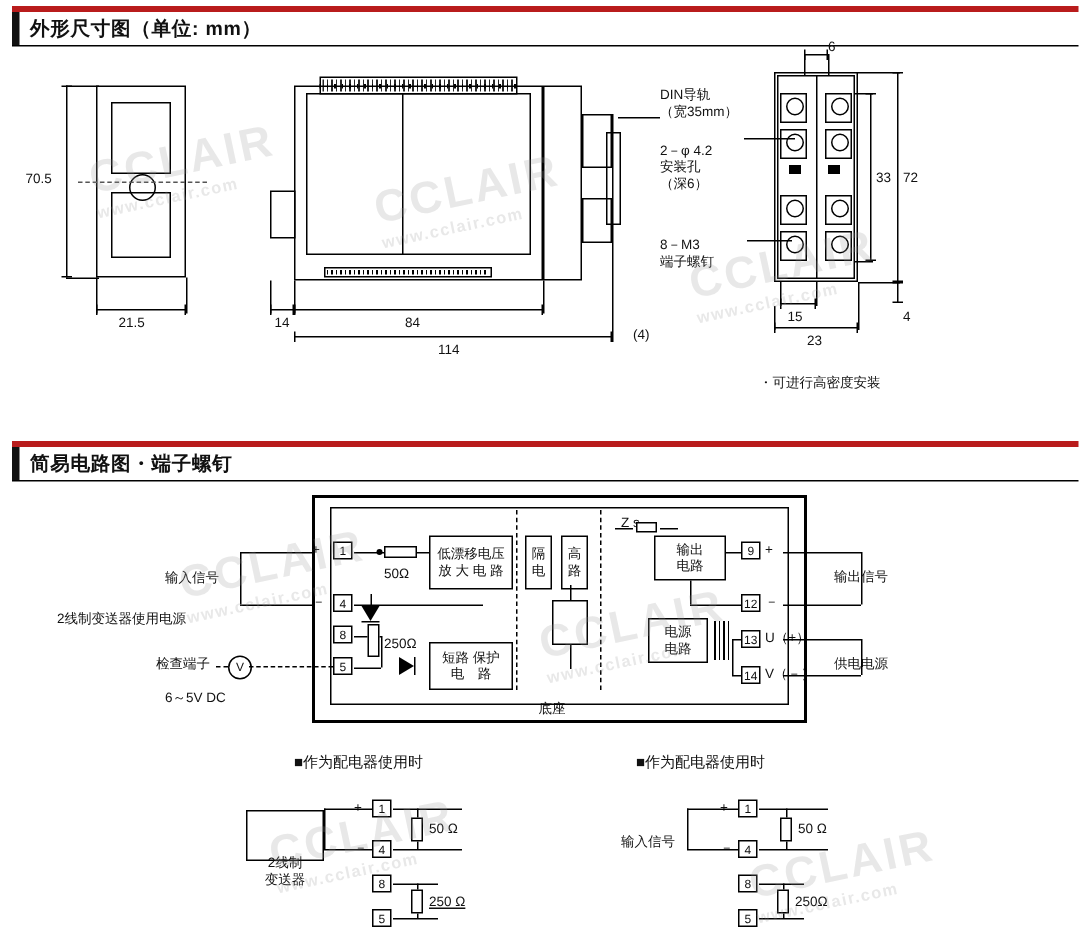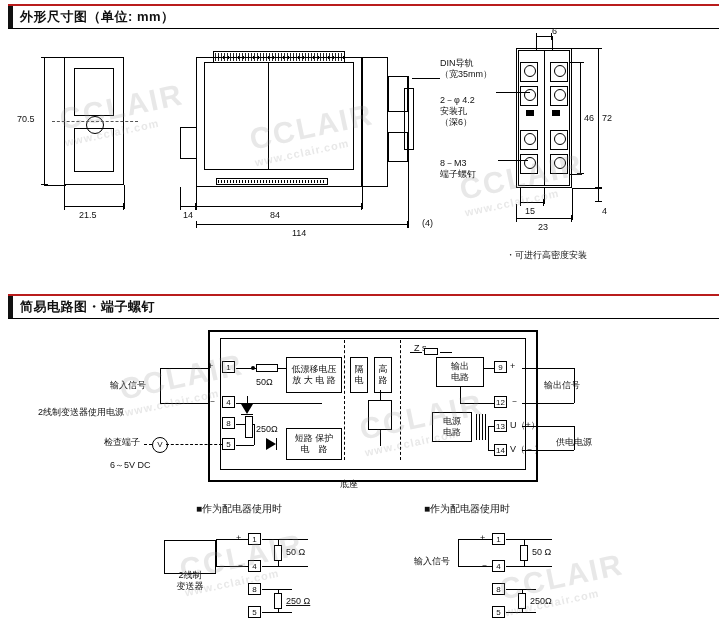--- a/index.html
+++ b/index.html
@@ -6,21 +6,21 @@
   body{
     width:727px;height:626px;background:#ffffff;
     font-family:"Liberation Sans", sans-serif;
     color:#111;position:relative;overflow:hidden;
   }
   .stage{position:relative;width:727px;height:626px;}
 
   
   .sec-head{
     position:absolute;left:8px;right:8px;height:22px;
-    border-top:2px solid #b91c1c;border-bottom:1px solid #000;
+    border-top:4px solid #b91c1c;border-bottom:1px solid #000;
     background:#fff;
   }
   .sec-head .bar{
     position:absolute;left:0;top:0;width:5px;height:100%;background:#111;
   }
   .sec-head .title{
     position:absolute;left:12px;top:2px;font-size:13px;font-weight:bold;
     letter-spacing:.5px;white-space:nowrap;
   }
 
@@ -172,21 +172,21 @@
   <div class="box" style="left:526px;top:110px;width:8px;height:6px;background:#000;"></div>
   <div class="box" style="left:552px;top:110px;width:8px;height:6px;background:#000;"></div>
   <div class="ln vl" style="left:544px;top:50px;height:136px;"></div>
 
   <div class="dimline" style="left:536px;top:36px;width:16px;"></div>
   <div class="dim" style="left:552px;top:26px;">6</div>
   <div class="ln vl" style="left:536px;top:36px;height:14px;"></div>
   <div class="ln vl" style="left:552px;top:36px;height:14px;"></div>
 
   <div class="dimlineV" style="left:580px;top:62px;height:112px;"></div>
-  <div class="dim" style="left:584px;top:113px;">46</div>
+  <div class="dim" style="left:584px;top:113px;">33</div>
   <div class="dimlineV" style="left:598px;top:48px;height:140px;"></div>
   <div class="dim" style="left:602px;top:113px;">72</div>
   <div class="ln hl" style="left:570px;top:62px;width:12px;"></div>
   <div class="ln hl" style="left:570px;top:174px;width:12px;"></div>
   <div class="ln hl" style="left:572px;top:48px;width:28px;"></div>
   <div class="ln hl" style="left:572px;top:188px;width:28px;"></div>
 
   <div class="ln vl" style="left:520px;top:188px;height:16px;"></div>
   <div class="ln vl" style="left:544px;top:188px;height:16px;"></div>
   <div class="dimline" style="left:520px;top:202px;width:24px;"></div>
@@ -201,21 +201,21 @@
   <div class="dim" style="left:602px;top:206px;">4</div>
 
   <div class="lbl" style="left:506px;top:250px;">・可进行高密度安装</div>
 
   <div class="sec-head" style="top:294px;">
     <div class="bar"></div>
     <div class="title">简易电路图・端子螺钉</div>
   </div>
 
   <div class="box2" style="left:208px;top:330px;width:330px;height:152px;"></div>
-  <div class="lbl" style="left:340px;top:467px;margin-top:12px;">底座</div>
+  <div class="lbl" style="left:359px;top:467px;">底座</div>
 
   <div class="dashv" style="left:344px;top:340px;height:120px;"></div>
   <div class="dashv" style="left:400px;top:340px;height:120px;"></div>
 
   <div class="box" style="left:220px;top:338px;width:306px;height:132px;border-color:#000;"></div>
 
   <div class="termN" style="left:222px;top:361px;">1</div>
   <div class="termN" style="left:222px;top:396px;">4</div>
   <div class="termN" style="left:222px;top:417px;">8</div>
   <div class="termN" style="left:222px;top:438px;">5</div>
@@ -241,21 +241,21 @@
   <div class="lbl" style="left:104px;top:437px;">检查端子</div>
   <div class="lbl" style="left:110px;top:460px;">6～5V DC</div>
 
   <div style="position:absolute;left:152px;top:437px;width:14px;height:14px;border:1px solid #000;border-radius:50%;font-size:8px;text-align:center;line-height:14px;">V</div>
   <div class="dash" style="left:144px;top:444px;width:8px;"></div>
   <div class="dash" style="left:166px;top:444px;width:56px;"></div>
 
   <div class="ln hl" style="left:522px;top:368px;width:52px;"></div>
   <div class="ln hl" style="left:522px;top:403px;width:52px;"></div>
   <div class="ln vl" style="left:574px;top:368px;height:35px;"></div>
-  <div class="lbl" style="left:544px;top:380px;">输出信号</div>
+  <div class="lbl" style="left:556px;top:380px;font-family:Liberation Mono, monospace;">输出信号</div>
 
   <div class="ln hl" style="left:522px;top:426px;width:52px;"></div>
   <div class="ln hl" style="left:522px;top:450px;width:52px;"></div>
   <div class="ln vl" style="left:574px;top:426px;height:24px;"></div>
   <div class="lbl" style="left:556px;top:437px;">供电电源</div>
 
   <div class="ln hl" style="left:236px;top:368px;width:86px;"></div>
   <div class="ln hl" style="left:236px;top:403px;width:86px;"></div>
   <div class="ln hl" style="left:236px;top:424px;width:18px;"></div>
   <div class="ln hl" style="left:236px;top:445px;width:18px;"></div>

